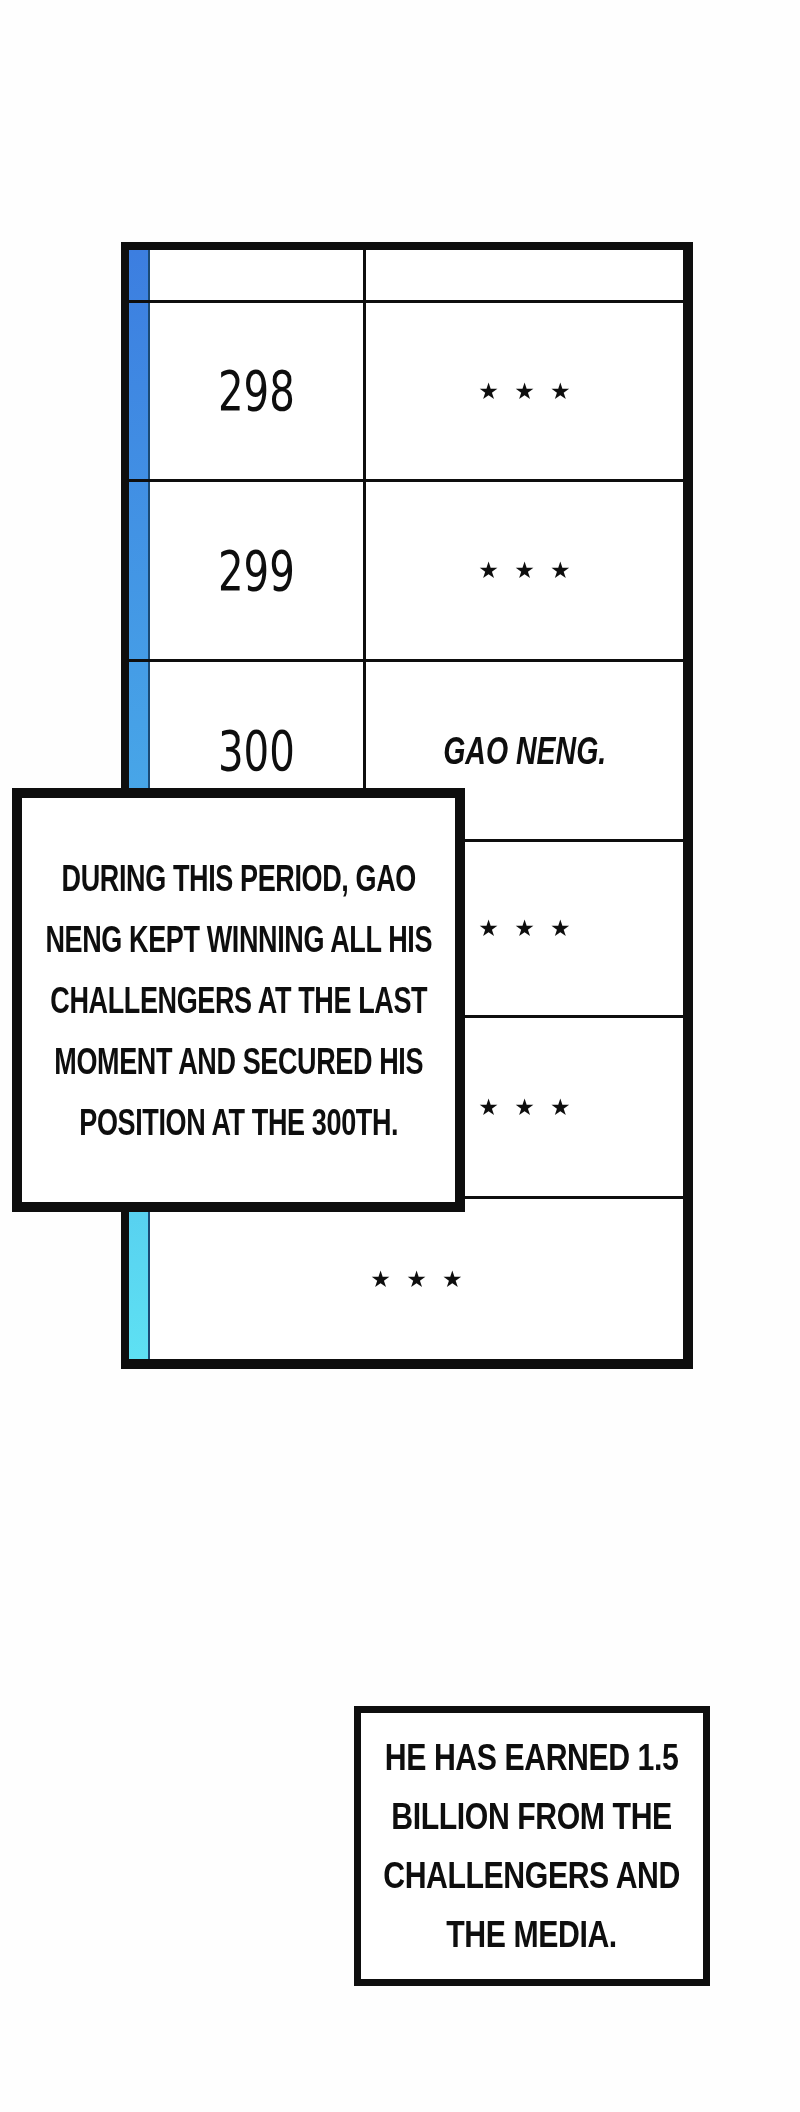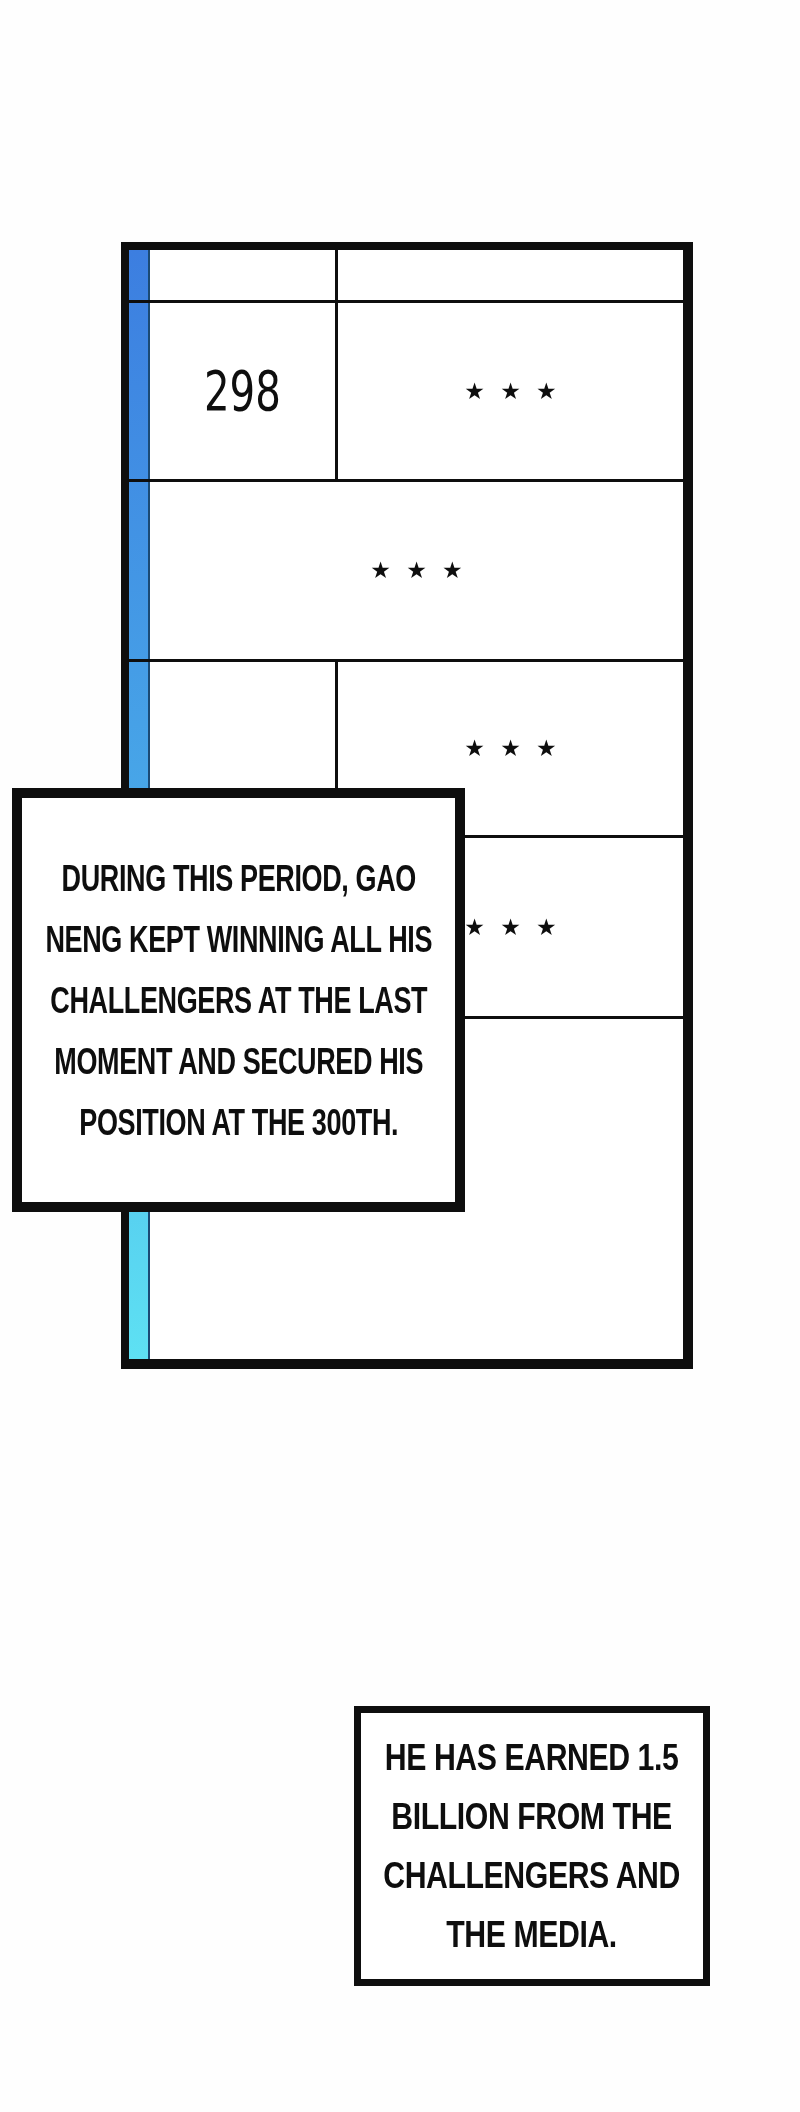--- a/index.html
+++ b/index.html
@@ -22,21 +22,21 @@
     border-right:2px solid #1b4a74;
   }
   .t-row{
     position:relative;display:flex;box-sizing:border-box;
     border-bottom:3px solid #0e0e0e;
   }
   .r0{height:53px}.r1{height:179px}.r2{height:180px}.r3{height:180px}
   .r4{height:176px}.r5{height:181px}.r6{height:160px;border-bottom:none}
   .cell-gap{width:21px;flex:none;}
   .cell-rank{
-    width:188px;flex:none;box-sizing:border-box;border-right:3px solid #0e0e0e;
+    width:216px;flex:none;box-sizing:border-box;border-right:3px solid #0e0e0e;
     display:flex;align-items:center;justify-content:center;
   }
   .cell-name{flex:1;display:flex;align-items:center;justify-content:center;}
   .num{
     display:block;width:max-content;font-family:"DejaVu Sans",sans-serif;
     font-size:56px;line-height:1;transform:scaleX(.72);transform-origin:center;
   }
   .stars{
     display:block;width:max-content;font-family:"DejaVu Sans",sans-serif;
     font-size:23px;letter-spacing:4px;line-height:1;padding-left:4px;
@@ -85,25 +85,37 @@
       <div class="cell-rank">
         <span class="num">298</span>
       </div>
       <div class="cell-name">
         <span class="stars">★ ★ ★</span>
       </div>
     </div>
 
     <div class="t-row r2">
       <div class="cell-gap"></div>
+      <div class="cell-rank">
+        <span class="num">299</span>
+      </div>
       <div class="cell-name">
         <span class="stars">★ ★ ★</span>
       </div>
     </div>
 
+    <div class="t-row r3">
+      <div class="cell-gap"></div>
+      <div class="cell-rank">
+        <span class="num">300</span>
+      </div>
+      <div class="cell-name">
+        <span class="gao">GAO NENG.</span>
+      </div>
+    </div>
 
     <div class="t-row r4">
       <div class="cell-gap"></div>
       <div class="cell-rank">
         <span class="num"></span>
       </div>
       <div class="cell-name">
         <span class="stars">★ ★ ★</span>
       </div>
     </div>

